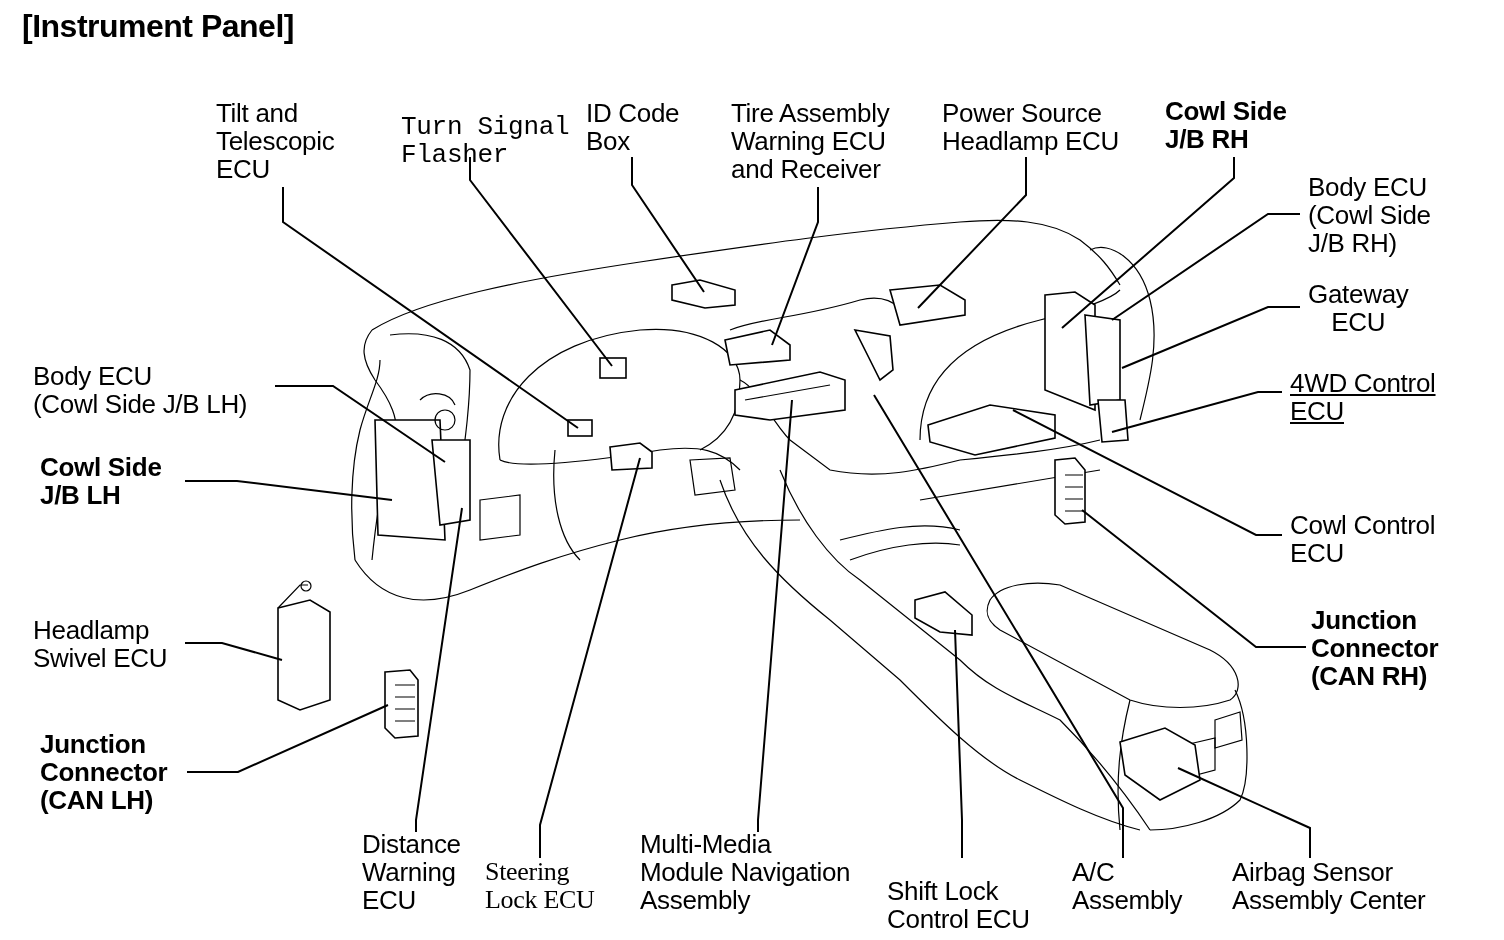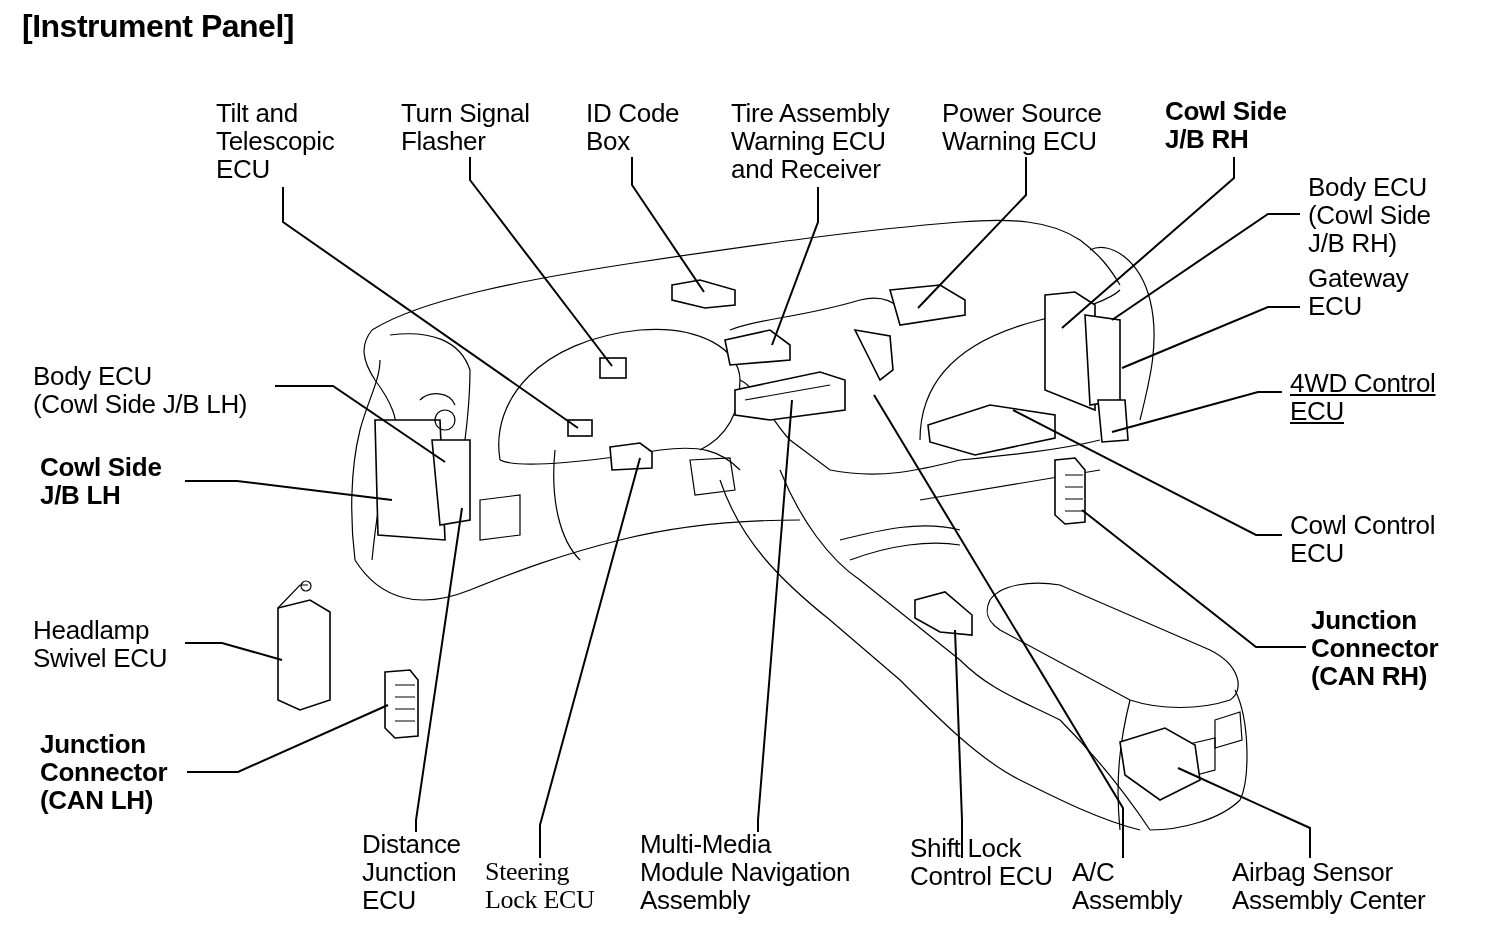--- a/index.html
+++ b/index.html
@@ -110,58 +110,58 @@
     <path class="lead" d="M758,832 L758,820 L792,400"></path>
     <path class="lead" d="M962,858 L962,820 L955,630"></path>
     <path class="lead" d="M1123,858 L1123,808 L874,395"></path>
     <path class="lead" d="M1310,858 L1310,828 L1178,768"></path>
   </g>
 </svg>
 
 <div class="lbl" style="left:216px;top:99px;">Tilt and
 Telescopic
 ECU</div>
-<div class="lbl" style="left:401px;top:99px;">Turn Signal
+<div class="lbl" style="left:401px;top:113px;font-family:Liberation Mono, monospace;">Turn Signal
 Flasher</div>
 <div class="lbl" style="left:586px;top:99px;">ID Code
 Box</div>
 <div class="lbl" style="left:731px;top:99px;">Tire Assembly
 Warning ECU
 and Receiver</div>
 <div class="lbl" style="left:942px;top:99px;">Power Source
-Warning ECU</div>
+Headlamp ECU</div>
 <div class="lbl bold" style="left:1165px;top:97px;">Cowl Side
 J/B RH</div>
 <div class="lbl" style="left:1308px;top:173px;">Body ECU
 (Cowl Side
 J/B RH)</div>
-<div class="lbl" style="left:1308px;top:264px;">Gateway
+<div class="lbl" style="left:1308px;top:280px;text-align:center;">Gateway
 ECU</div>
 <div class="lbl" style="left:1290px;top:369px;text-decoration:underline;">4WD Control
 ECU</div>
 <div class="lbl" style="left:1290px;top:511px;">Cowl Control
 ECU</div>
 <div class="lbl bold" style="left:1311px;top:606px;">Junction
 Connector
 (CAN RH)</div>
 <div class="lbl" style="left:33px;top:362px;">Body ECU
 (Cowl Side J/B LH)</div>
 <div class="lbl bold" style="left:40px;top:453px;">Cowl Side
 J/B LH</div>
 <div class="lbl" style="left:33px;top:616px;">Headlamp
 Swivel ECU</div>
 <div class="lbl bold" style="left:40px;top:730px;">Junction
 Connector
 (CAN LH)</div>
 <div class="lbl" style="left:362px;top:830px;">Distance
-Junction
+Warning
 ECU</div>
 <div class="lbl" style="left:485px;top:858px;font-family:Liberation Serif, serif;">Steering
 Lock ECU</div>
 <div class="lbl" style="left:640px;top:830px;">Multi-Media
 Module Navigation
 Assembly</div>
-<div class="lbl" style="left:887px;top:834px;margin-left:23px;">Shift Lock
+<div class="lbl" style="left:887px;top:877px;">Shift Lock
 Control ECU</div>
 <div class="lbl" style="left:1072px;top:858px;">A/C
 Assembly</div>
 <div class="lbl" style="left:1232px;top:858px;">Airbag Sensor
 Assembly Center</div>
 
 </body></html>

